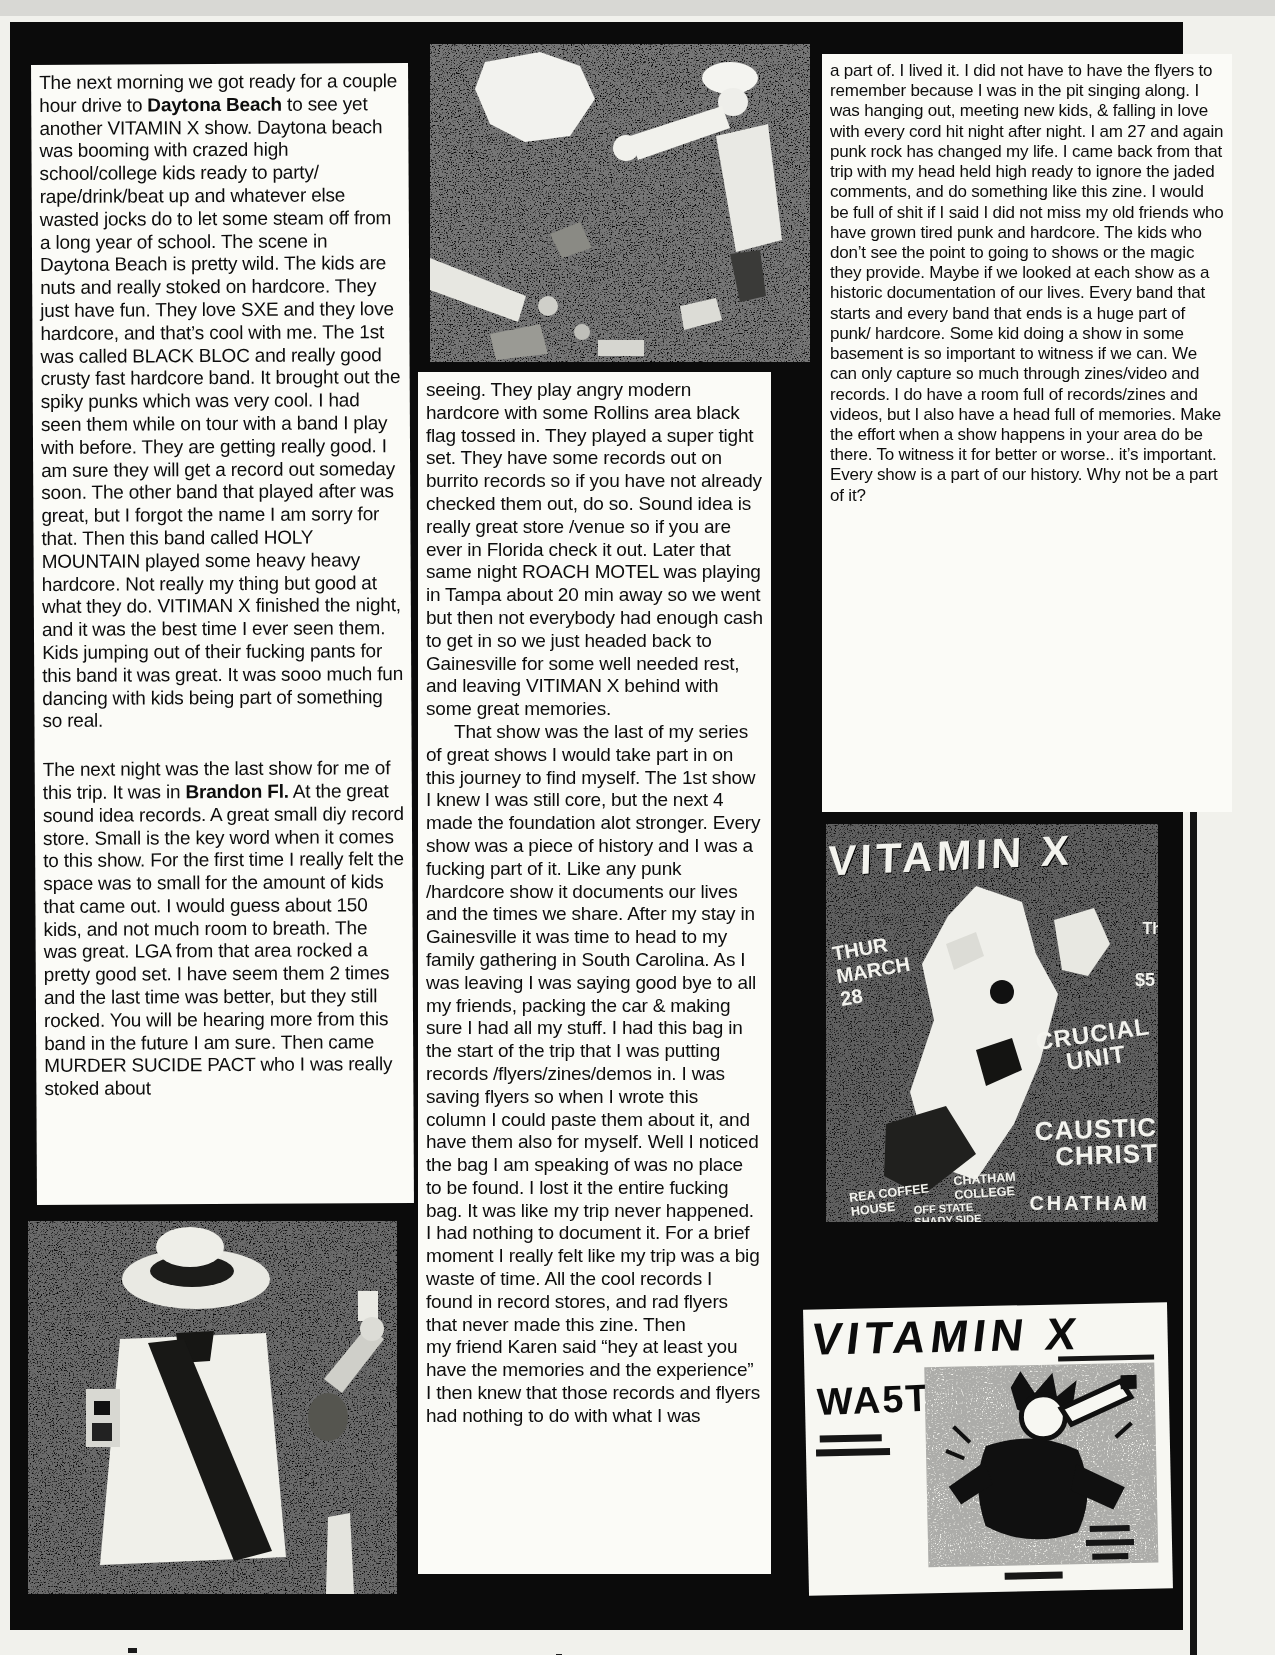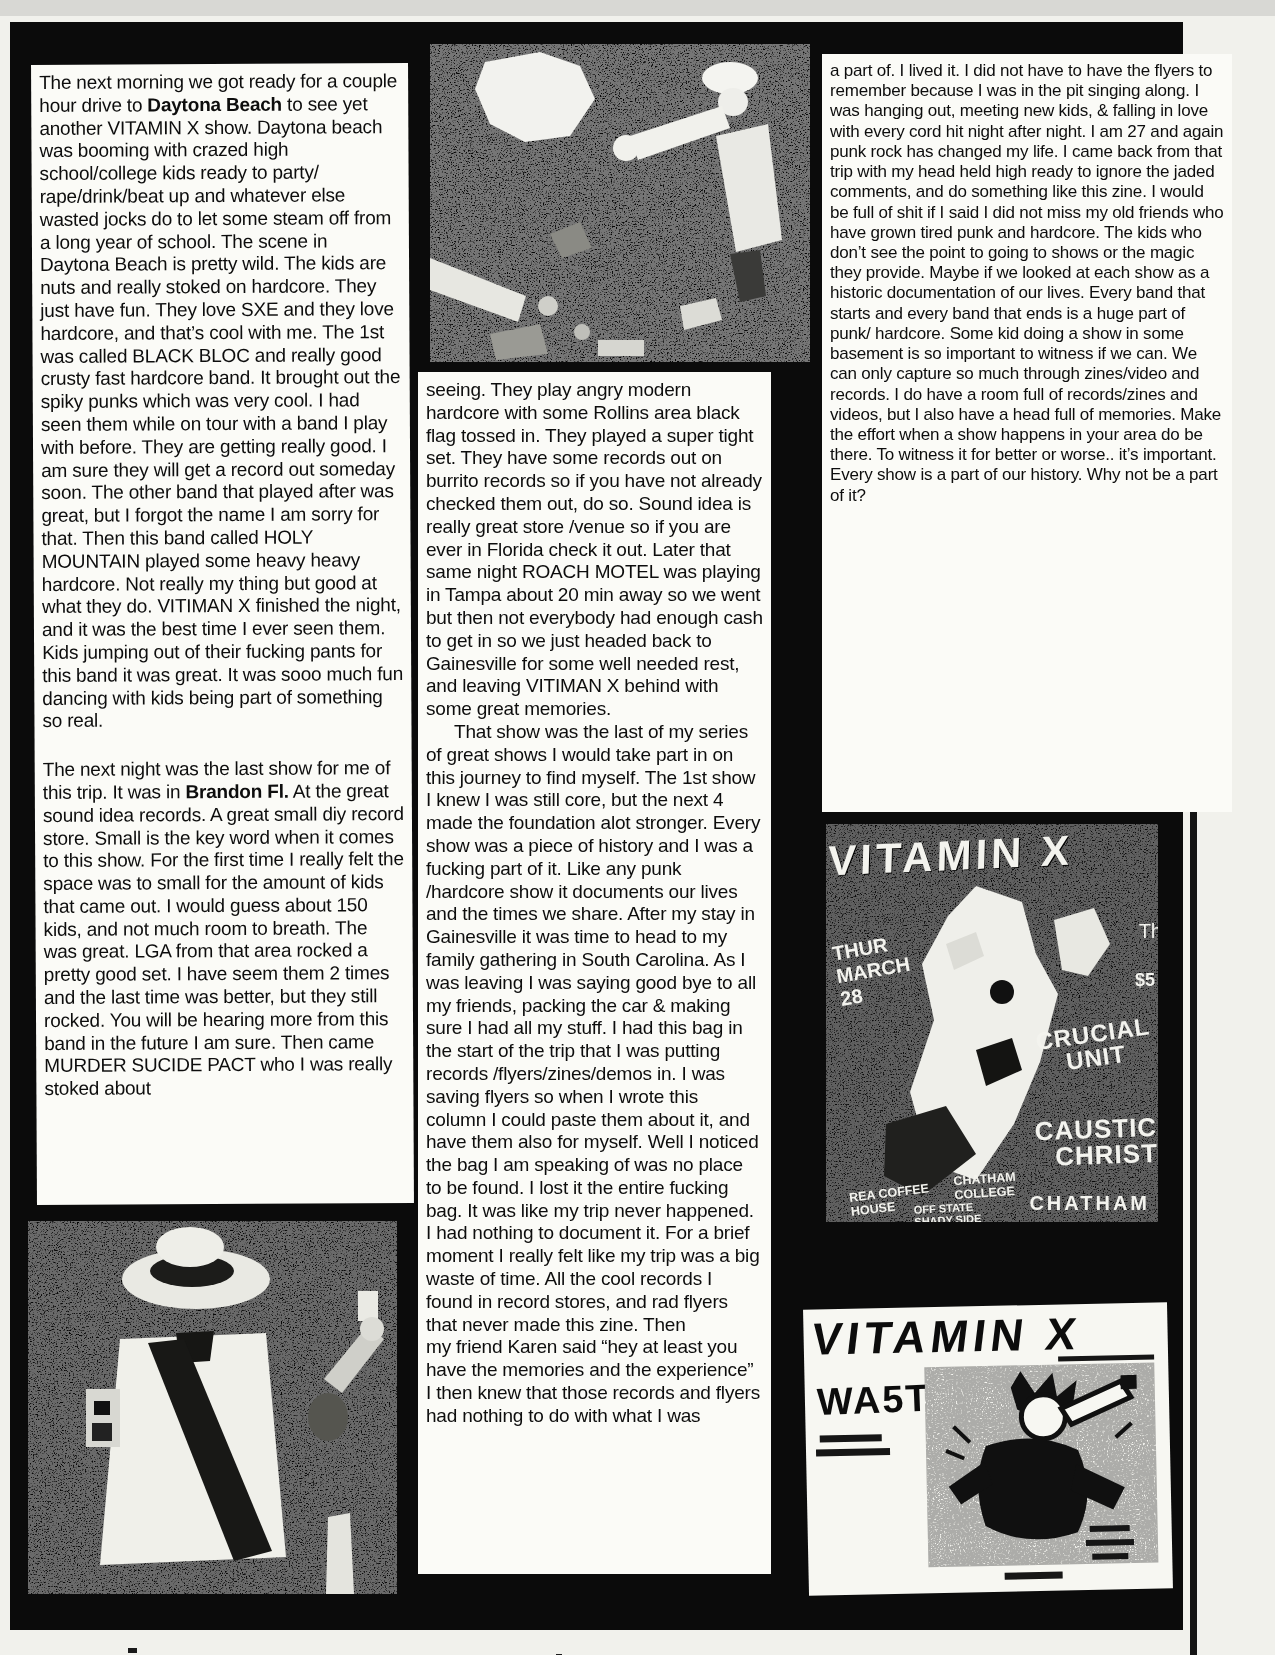--- a/index.html
+++ b/index.html
@@ -34,21 +34,21 @@
 
   .flyer{position:absolute;overflow:hidden;box-sizing:border-box;}
   #flyer-march{left:826px;top:808px;width:332px;height:398px;background:#0a0a0a;color:#f3f3ee;}
   #flyer-march .ftitle{
     position:absolute;left:2px;top:8px;font-size:42px;font-weight:bold;
     letter-spacing:4px;white-space:nowrap;transform:rotate(-2.5deg) skewX(-4deg);
     text-shadow:1px 1px 0 #000;
   }
   .fm-date{position:absolute;left:10px;top:112px;font-size:20px;font-weight:bold;
     white-space:pre-line;line-height:1.15;transform:rotate(-10deg);}
-  .fm-frag{position:absolute;right:-4px;top:96px;font-size:20px;font-weight:normal;}
+  .fm-frag{position:absolute;right:-4px;top:96px;font-size:16px;font-weight:bold;}
   .fm-price{position:absolute;right:3px;top:146px;font-size:18px;font-weight:bold;}
   .fm-band1{position:absolute;right:6px;top:198px;font-size:24px;font-weight:bold;
     white-space:pre-line;line-height:1.02;text-align:center;transform:rotate(-8deg);letter-spacing:1px;}
   .fm-band2{position:absolute;right:0px;top:292px;font-size:26px;font-weight:bold;
     white-space:pre-line;line-height:1.0;text-align:right;transform:rotate(-2deg);letter-spacing:1px;}
   .fm-band3{position:absolute;right:8px;top:368px;font-size:20px;font-weight:bold;letter-spacing:3px;}
   .fm-venue{position:absolute;font-size:12.5px;font-weight:bold;white-space:pre-line;line-height:1.1;}
   .fm-v1{left:24px;bottom:8px;transform:rotate(-7deg);}
   .fm-v2{left:128px;bottom:22px;transform:rotate(-4deg);}
   .fm-v3{left:88px;bottom:-4px;transform:rotate(-3deg);font-size:11px;}

